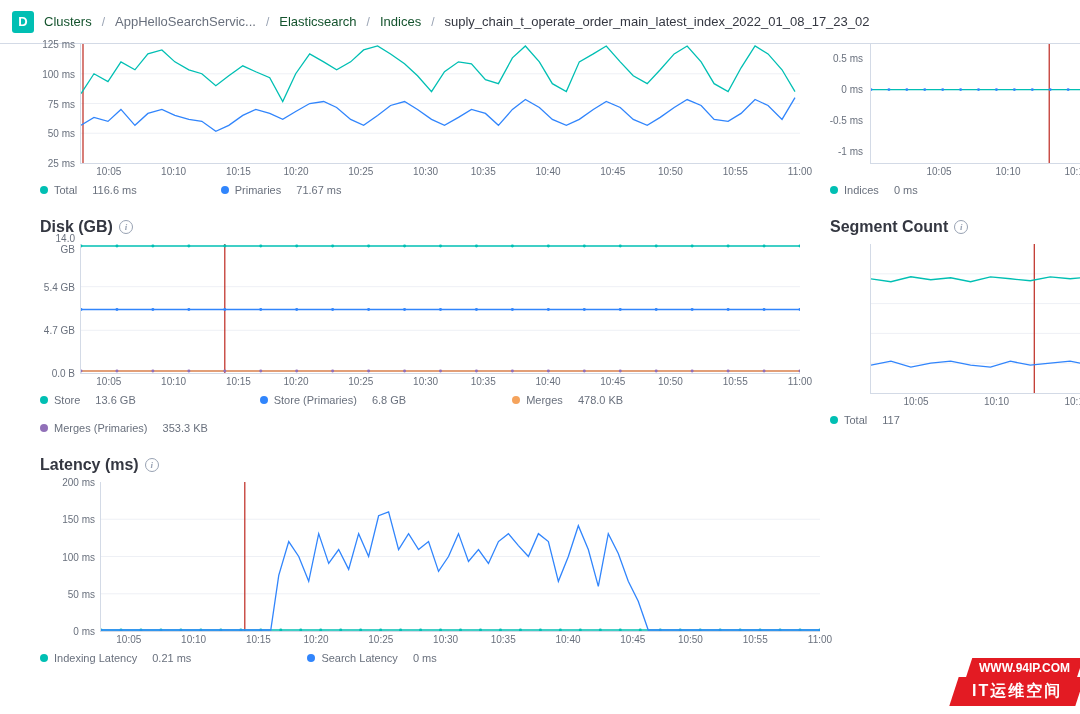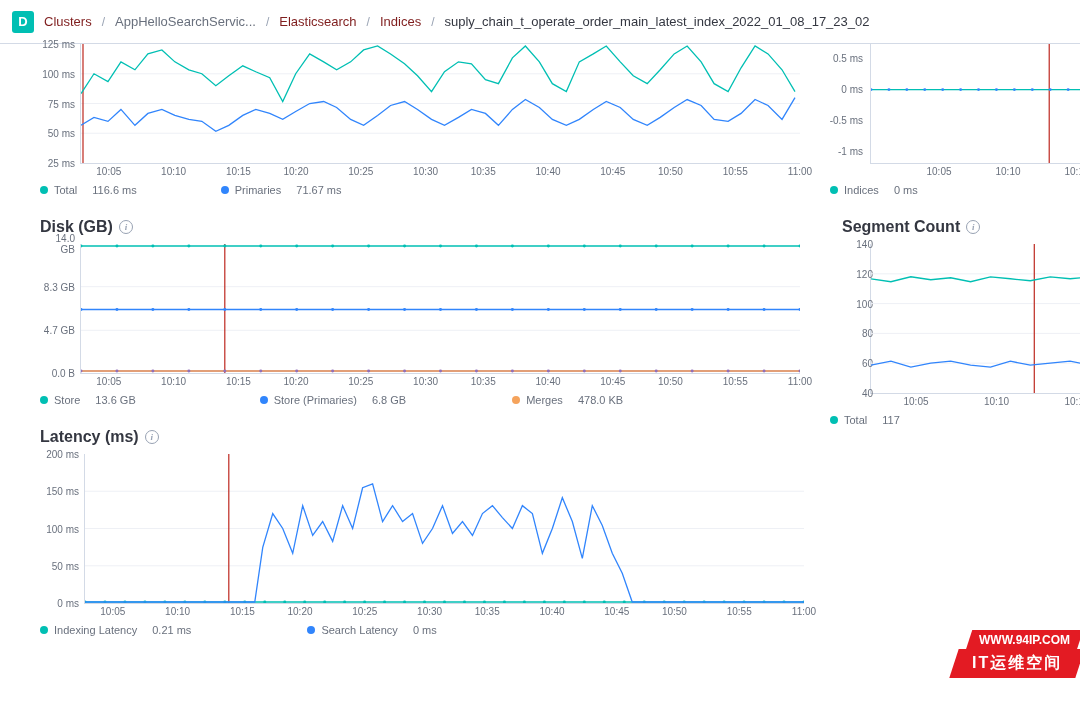--- a/index.html
+++ b/index.html
@@ -1,19 +1,19 @@
 <!DOCTYPE html>
 <html><head>
 <meta charset="utf-8">
 <style>
   * { box-sizing: border-box; margin: 0; padding: 0; }
   body { font-family: -apple-system, "Helvetica Neue", Arial, sans-serif; font-size: 12px; color: #343741; background: #fff; width: 1080px; }
   .topbar { height: 44px; border-bottom: 1px solid #d3dae6; display: flex; align-items: center; padding: 0 12px; gap: 10px; }
   .logo { width: 22px; height: 22px; background: #00bfb3; color: #fff; display: flex; align-items: center; justify-content: center; font-weight: bold; border-radius: 3px; font-size: 13px; }
-  .crumb { font-size: 13px; color: #7f1d1d; cursor: pointer; }
+  .crumb { font-size: 13px; color: #14532d; cursor: pointer; }
   .crumb.current { color: #343741; font-weight: 400; cursor: default; }
   .crumb.mute { color: #69707d; }
   .crumb-sep { color: #98a2b3; }
   .content { padding: 0 0 20px 0; position: relative; }
   .grid { display: grid; grid-template-columns: 810px 270px; }
   .left-col { padding: 0 0 0 20px; }
   .right-col { padding-left: 20px; overflow: hidden; }
   .chart-block { margin-bottom: 22px; }
   .chart-title { font-size: 16px; font-weight: 600; margin: 0 0 8px 20px; display: flex; align-items: center; gap: 6px; }
   .info-icon { width: 14px; height: 14px; border: 1px solid #98a2b3; border-radius: 50%; display: inline-flex; align-items: center; justify-content: center; font-size: 9px; color: #98a2b3; font-family: Georgia, serif; font-style: italic; }
@@ -107,21 +107,21 @@
 
     <div class="chart-block">
       <div class="chart-title">
         <span>Disk (GB)</span>
         <span class="info-icon">i</span>
       </div>
       <div style="position:relative; margin-left:60px;">
         <div class="plot" style="height:130px; width:720px;padding-left:28px;">
           <div class="yaxis">
             <span style="top:0%">14.0 GB</span>
-            <span style="top:33%">8.3 GB</span>
+            <span style="top:33%">5.4 GB</span>
             <span style="top:67%">4.7 GB</span>
             <span style="top:100%">0.0 B</span>
           </div>
           <svg class="lines" viewBox="0 0 720 130" preserveAspectRatio="none">
             <line class="gridline" x1="0" y1="43" x2="720" y2="43"></line>
             <line class="gridline" x1="0" y1="87" x2="720" y2="87"></line>
             <line class="vline" x1="144" y1="0" x2="144" y2="130"></line>
             <line class="series c-store" x1="0" y1="2" x2="720" y2="2"></line>
             <line class="series c-storep" x1="0" y1="66" x2="720" y2="66"></line>
             <line class="series c-mergesp" x1="0" y1="128" x2="720" y2="128"></line>
@@ -209,29 +209,30 @@
           <span style="left:74%">10:45</span>
           <span style="left:82%">10:50</span>
           <span style="left:91%">10:55</span>
           <span style="left:100%">11:00</span>
         </div>
       </div>
       <div class="legend">
         <div class="legend-item"><span class="dot" style="background:#00bfb3"></span><span>Store</span>&nbsp;<span>13.6 GB</span></div>
         <div class="legend-item" style="margin-left:108px"><span class="dot" style="background:#3185fc"></span><span>Store (Primaries)</span>&nbsp;<span>6.8 GB</span></div>
         <div class="legend-item" style="margin-left:90px"><span class="dot" style="background:#f5a35c"></span><span>Merges</span>&nbsp;<span>478.0 KB</span></div>
+        <div class="legend-item" style="flex-basis:100%; margin-left:0"><span class="dot" style="background:#9170b8"></span><span>Merges (Primaries)</span>&nbsp;<span>353.3 KB</span></div>
       </div>
     </div>
 
     <div class="chart-block">
       <div class="chart-title">
         <span>Latency (ms)</span>
         <span class="info-icon">i</span>
       </div>
-      <div style="position:relative; margin-left:44px;padding-left:20px;">
+      <div style="position:relative; margin-left:60px;padding-left:20px;">
         <div class="plot" style="height:150px; width:720px;">
           <div class="yaxis">
             <span style="top:0%">200 ms</span>
             <span style="top:25%">150 ms</span>
             <span style="top:50%">100 ms</span>
             <span style="top:75%">50 ms</span>
             <span style="top:100%">0 ms</span>
           </div>
           <svg class="lines" viewBox="0 0 720 150" preserveAspectRatio="none">
             <line class="gridline" x1="0" y1="37.5" x2="720" y2="37.5"></line>
@@ -343,34 +344,26 @@
           <span style="left:60%">10:10</span>
           <span style="left:90%">10:15</span>
         </div>
       </div>
       <div class="legend" style="padding-left:0">
         <div class="legend-item"><span class="dot" style="background:#00bfb3"></span><span>Indices</span>&nbsp;<span>0 ms</span></div>
       </div>
     </div>
 
     <div class="chart-block">
-      <div class="chart-title" style="margin-left:12px">
+      <div class="chart-title" style="margin-left:0">
         <span>Segment Count</span>
         <span class="info-icon">i</span>
       </div>
       <div style="position:relative; margin-left:40px;">
         <div class="plot" style="height:150px; width:230px;">
-          <div class="yaxis" style="left:-34px">
-            <span style="top:0%">140</span>
-            <span style="top:20%">120</span>
-            <span style="top:40%">100</span>
-            <span style="top:60%">80</span>
-            <span style="top:80%">60</span>
-            <span style="top:100%">40</span>
-          </div>
           <svg class="lines" viewBox="0 0 230 150" preserveAspectRatio="none">
             <line class="gridline" x1="0" y1="30" x2="230" y2="30"></line>
             <line class="gridline" x1="0" y1="60" x2="230" y2="60"></line>
             <line class="gridline" x1="0" y1="90" x2="230" y2="90"></line>
             <line class="gridline" x1="0" y1="120" x2="230" y2="120"></line>
             <line class="vline" x1="164" y1="0" x2="164" y2="150"></line>
             <polyline class="series c-total" points="0,35 20,38 40,33 60,36 80,34 100,38 120,33 140,35 160,37 180,33 200,35 220,33 230,37"></polyline>
             <polyline class="series c-primaries" points="0,122 20,118 40,124 60,120 80,118 100,122 120,124 140,118 160,122 180,120 200,118 220,122 230,120"></polyline>
           </svg>
         </div>

